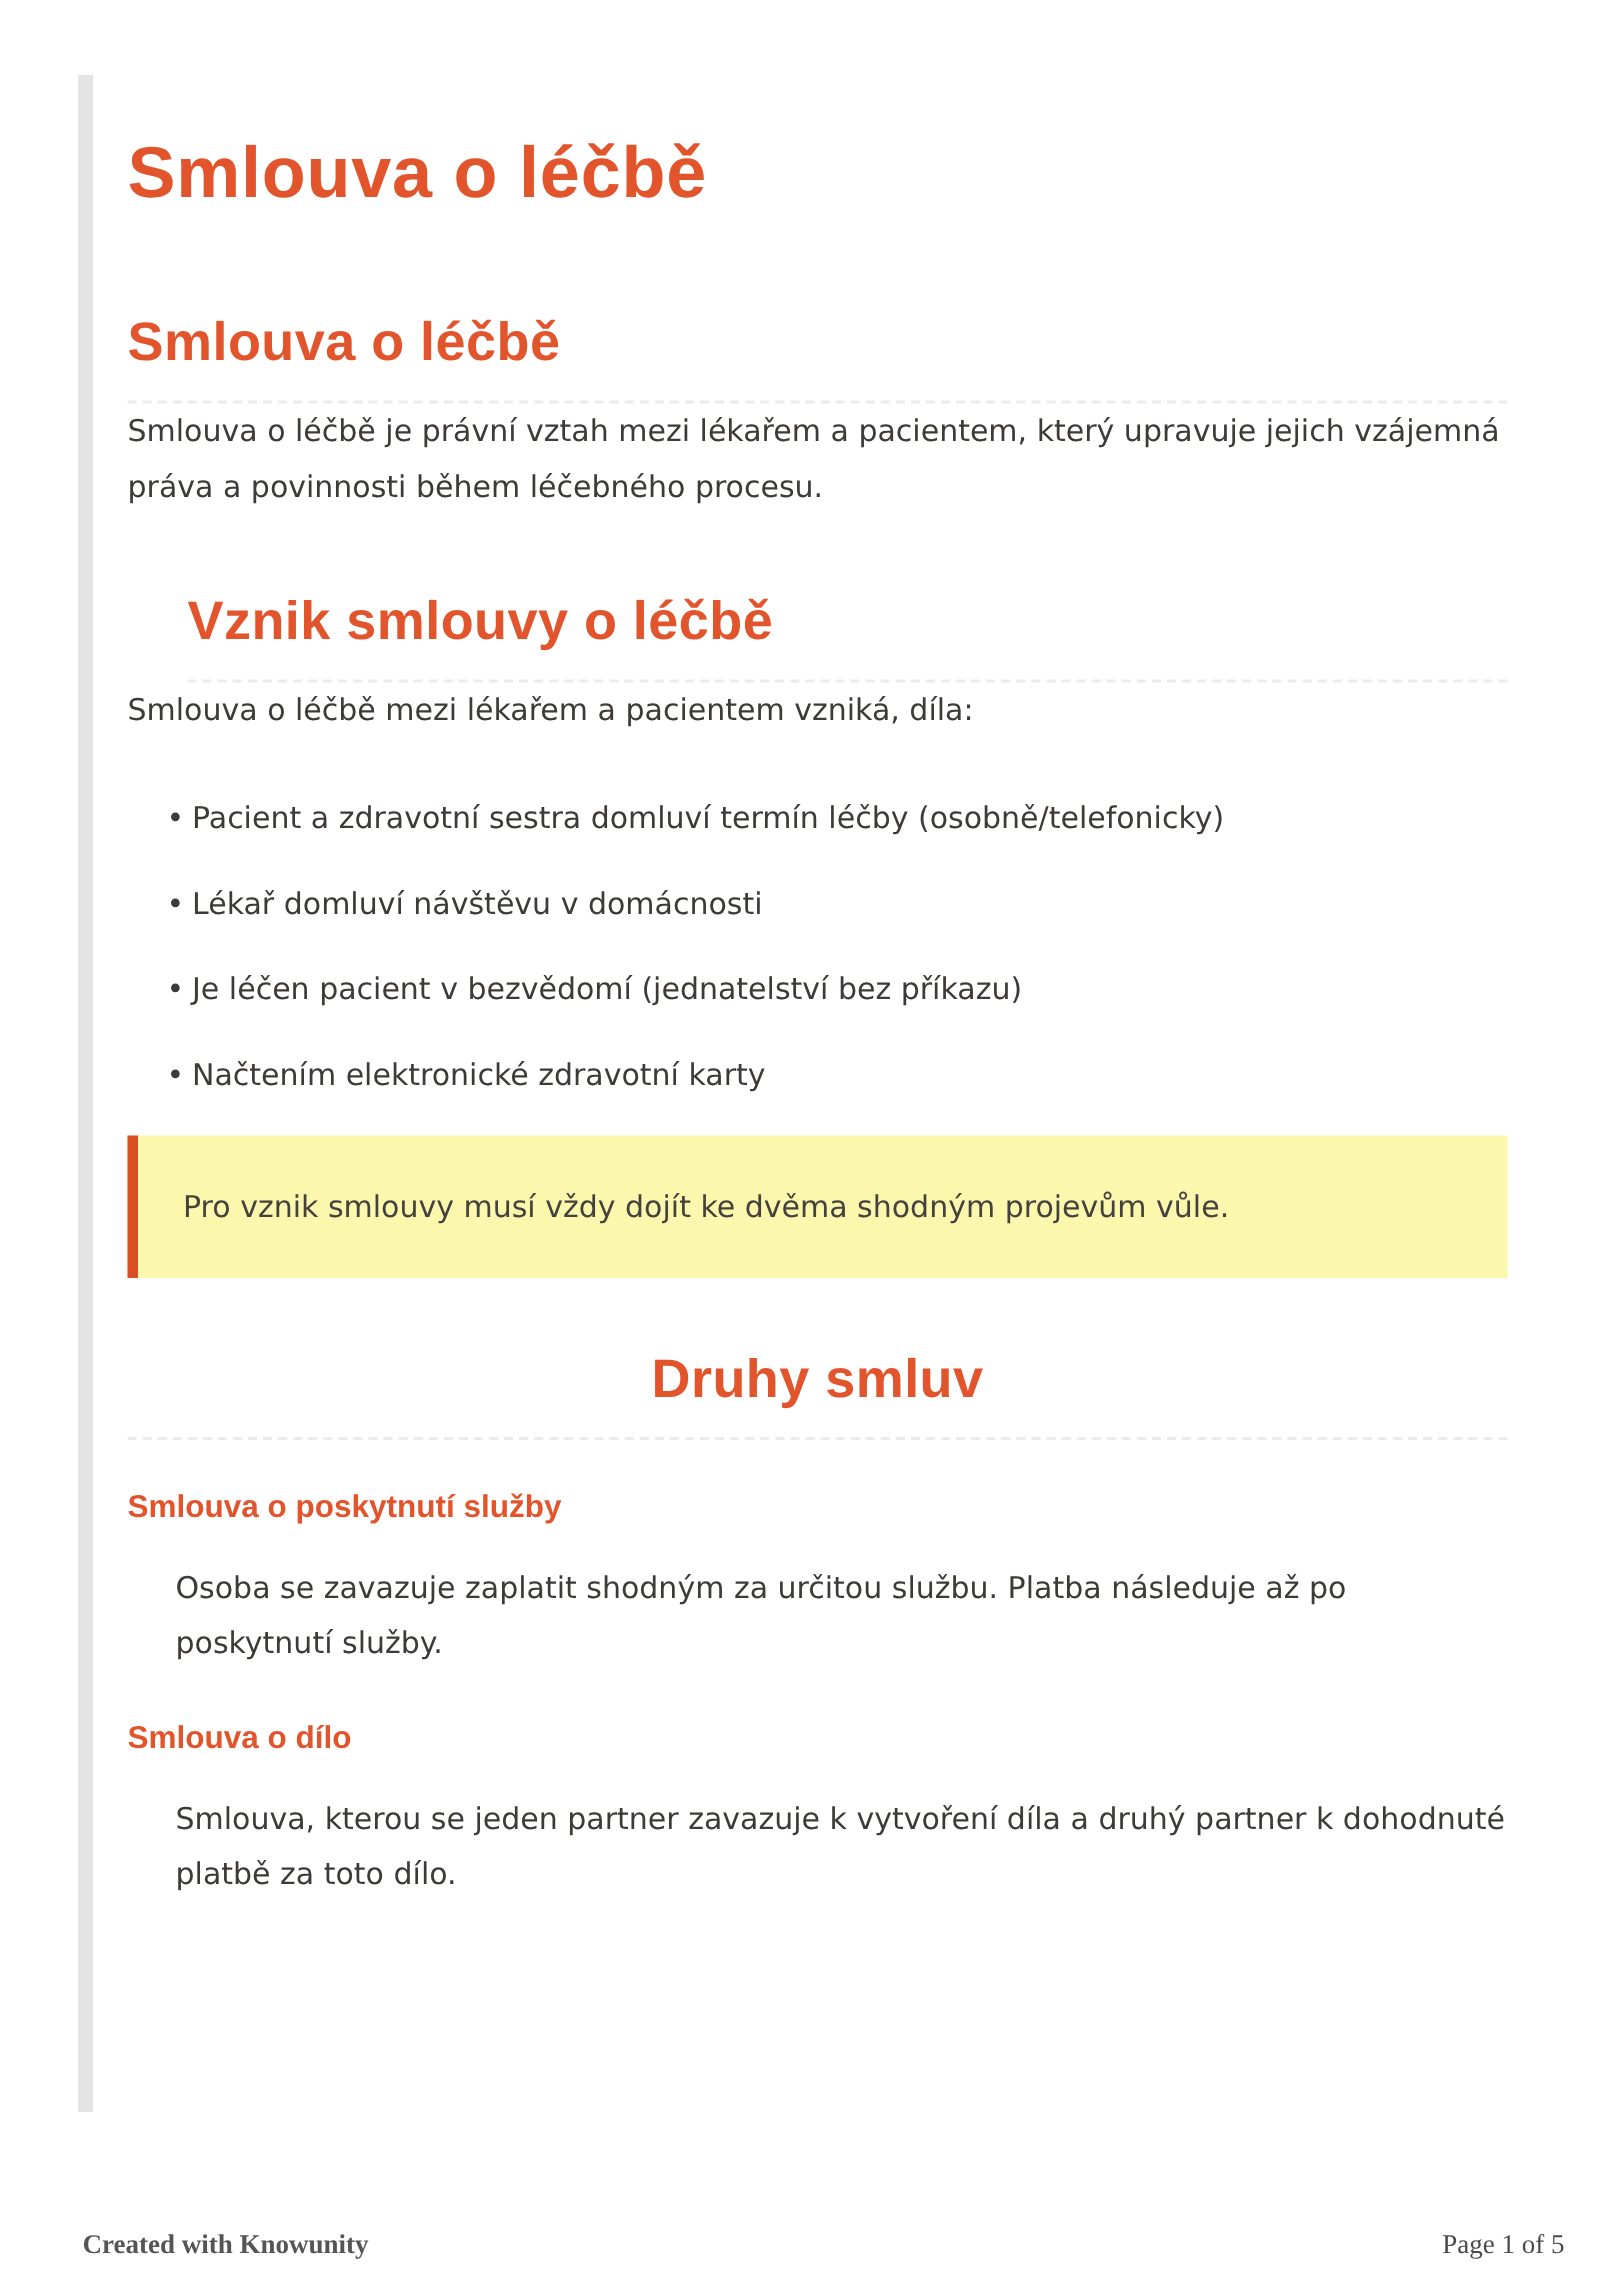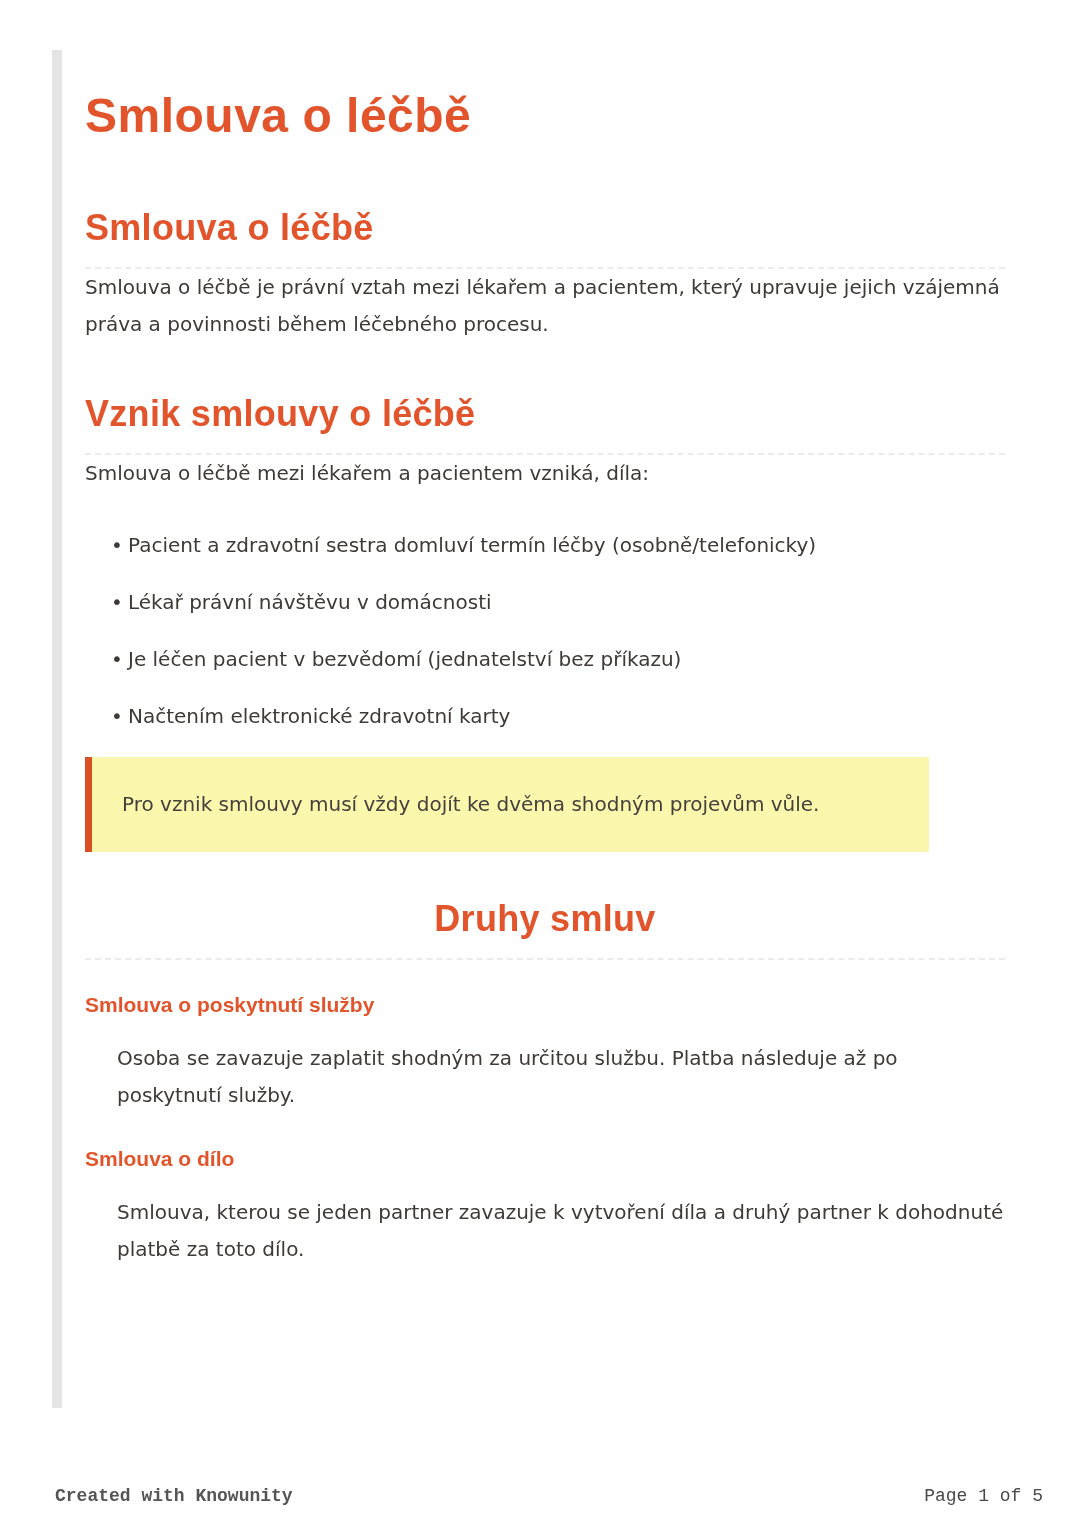--- a/index.html
+++ b/index.html
@@ -39,21 +39,21 @@
   h2.section-heading {
     font-family: "Liberation Sans", sans-serif;
     font-size: 36px;
     font-weight: 700;
     letter-spacing: 0.3px;
     color: var(--accent, #e2552c);
     padding-bottom: 18px;
     border-bottom: 2px dashed #ecebe9;
   }
   h2.s1 { margin-top: 64px; }
-  h2.s2 { margin-top: 50px; }
+  h2.s2 { margin-top: 50px; margin-left: 40px; }
   h2.s3 { margin-top: 46px; text-align: center; }
   p.body-text {
     font-size: 20px;
     line-height: 1.85;
     max-width: 920px;
   }
   ul.bullet-list {
     list-style: none;
     margin-top: 35px;
   }
@@ -65,21 +65,21 @@
     margin-bottom: 20px;
   }
   ul.bullet-list li::before {
     content: "\2022";
     position: absolute;
     left: 26px;
     color: #3d3a38;
   }
   .callout {
     margin-top: 22px;
-    width: 844px;
+    width: 920px;
     background: var(--callout-bg, #fbf8ae);
     border-left: 7px solid var(--callout-border, #d94f23);
     padding: 29px 30px;
   }
   .callout p {
     font-size: 20px;
     line-height: 1.85;
     color: #45413c;
   }
   h3.sub-heading {
@@ -96,21 +96,21 @@
     line-height: 1.85;
     max-width: 895px;
   }
   .footer {
     position: absolute;
     left: 55px; right: 37px;
     top: 1486px;
     display: flex;
     justify-content: space-between;
     align-items: baseline;
-    font-family: Liberation Mono, monospace;
+    font-family: Liberation Serif, serif;
     font-size: 18px;
     color: #4f4f4f;
   }
   .footer .watermark { font-weight: 700; color: #555555; }
   .footer .page-num { font-weight: 400; color: #4a4a4a; }
 </style>
 </head>
 <body>
 
 <div class="page">
@@ -120,21 +120,21 @@
     <h1 class="doc-title">Smlouva o léčbě</h1>
 
     <h2 class="section-heading s1">Smlouva o léčbě</h2>
     <p class="body-text">Smlouva o léčbě je právní vztah mezi lékařem a pacientem, který upravuje jejich vzájemná práva a povinnosti během léčebného procesu.</p>
 
     <h2 class="section-heading s2">Vznik smlouvy o léčbě</h2>
     <p class="body-text">Smlouva o léčbě mezi lékařem a pacientem vzniká, díla:</p>
 
     <ul class="bullet-list">
       <li>Pacient a zdravotní sestra domluví termín léčby (osobně/telefonicky)</li>
-      <li>Lékař právní návštěvu v domácnosti</li>
+      <li>Lékař domluví návštěvu v domácnosti</li>
       <li>Je léčen pacient v bezvědomí (jednatelství bez příkazu)</li>
       <li>Načtením elektronické zdravotní karty</li>
     </ul>
 
     <div class="callout">
       <p>Pro vznik smlouvy musí vždy dojít ke dvěma shodným projevům vůle.</p>
     </div>
 
     <h2 class="section-heading s3">Druhy smluv</h2>
 

